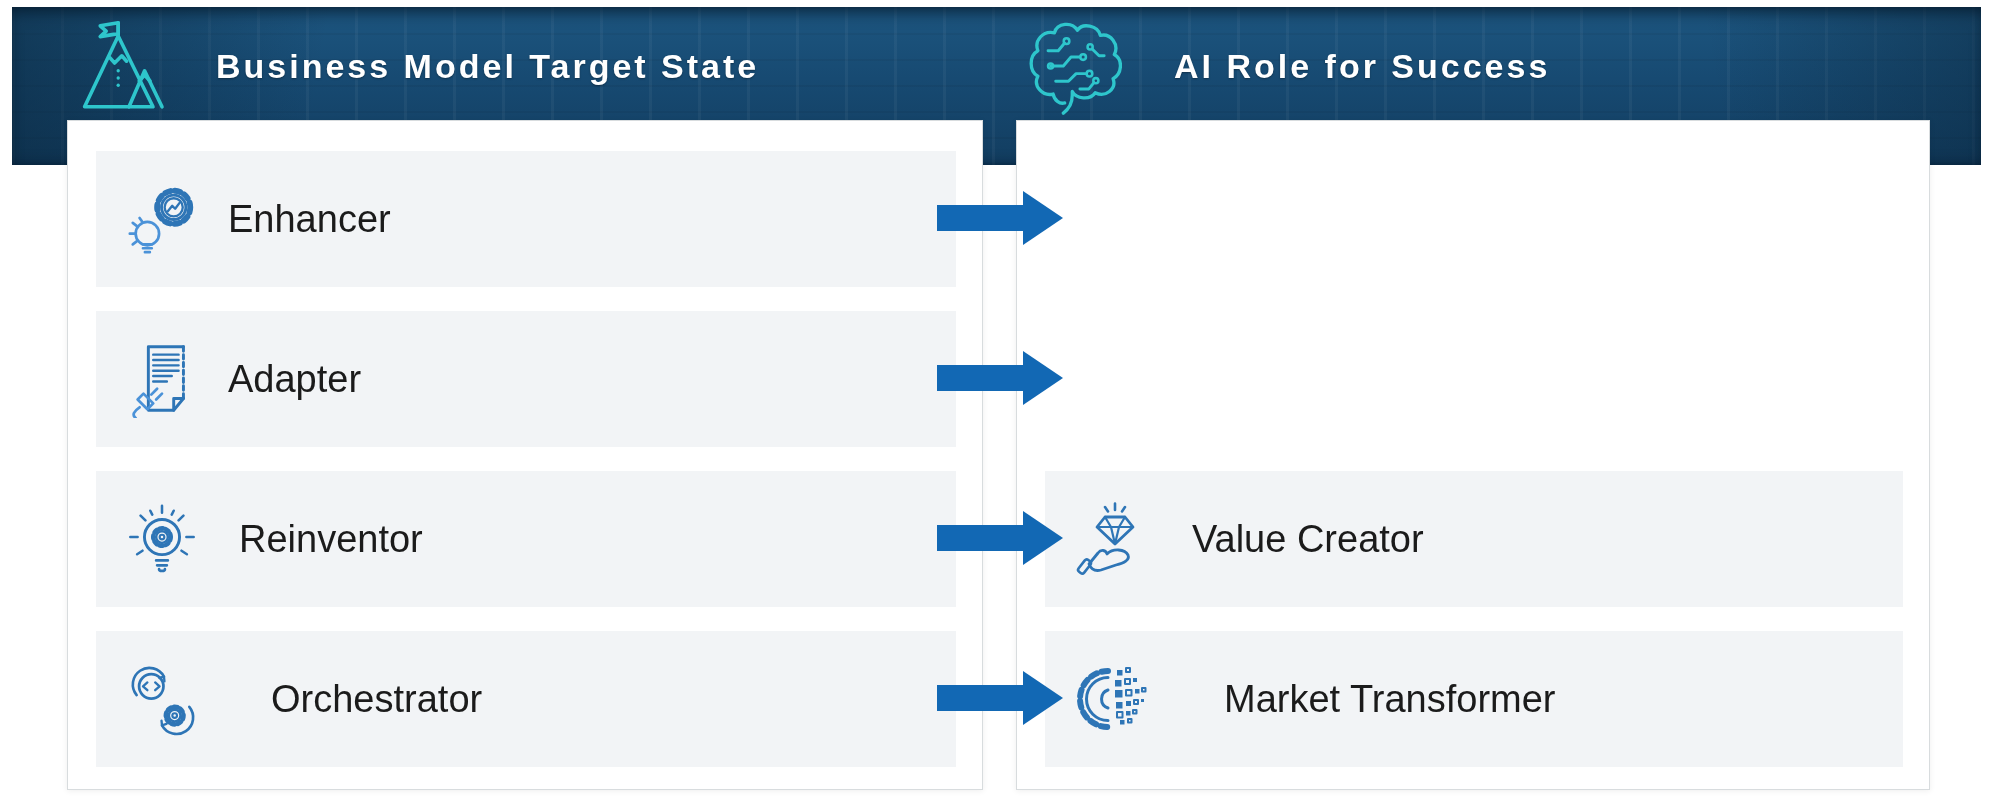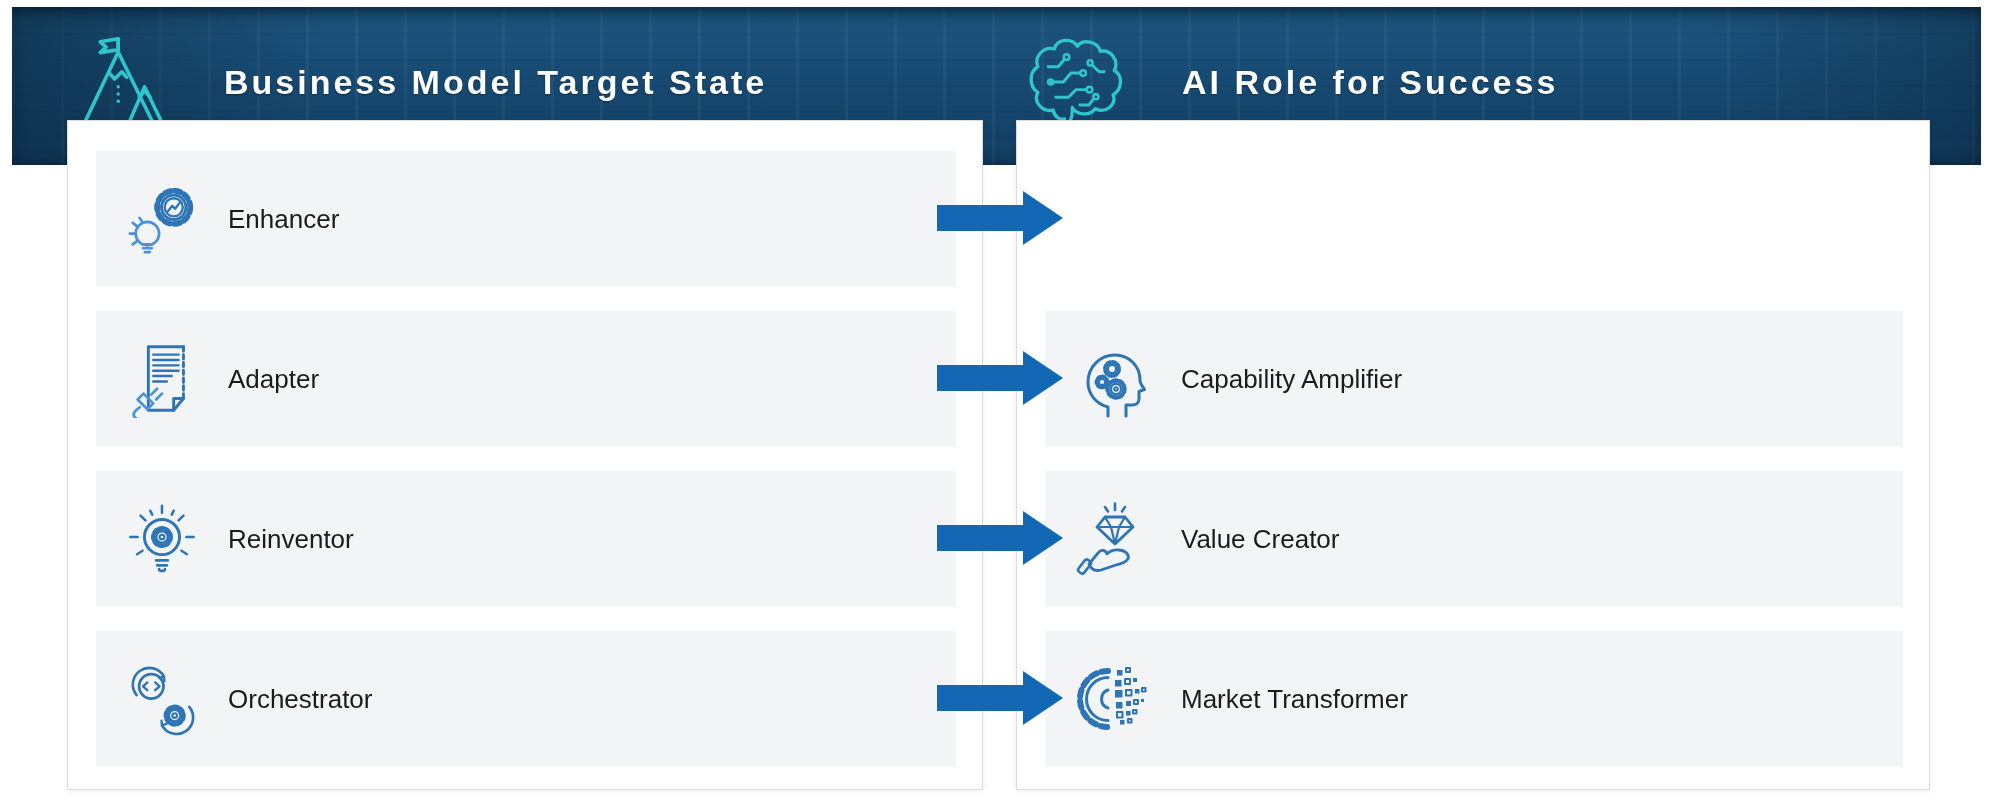--- a/index.html
+++ b/index.html
@@ -11,43 +11,43 @@
   .banner{
     position:absolute;left:12px;top:7px;width:1969px;height:158px;
     background:
       linear-gradient(100deg, rgba(10,38,60,.55) 0%, rgba(0,0,0,0) 16%),
       linear-gradient(260deg, rgba(10,38,60,.45) 0%, rgba(0,0,0,0) 14%),
       repeating-linear-gradient(90deg, rgba(255,255,255,.045) 0 3px, rgba(0,0,0,0) 3px 49px),
       repeating-linear-gradient(0deg, rgba(0,0,0,.05) 0 2px, rgba(0,0,0,0) 2px 26px),
       linear-gradient(180deg,#1d5680 0%,#174a72 45%,#123d60 100%);
     box-shadow: inset 0 10px 16px -6px rgba(4,22,40,.85), inset 0 -8px 14px -8px rgba(4,22,40,.6);
   }
-  .hdr-group{position:absolute;top:16px;height:118px;display:flex;align-items:center;gap:8px;}
+  .hdr-group{position:absolute;top:0;height:118px;display:flex;align-items:center;}
   .hdr-title{
     color:#ffffff;font-size:34px;font-weight:700;letter-spacing:3px;white-space:nowrap;
     text-shadow:0 1px 2px rgba(0,0,0,.35);
   }
   .hdr-icon{display:block;}
   
   .card{
     position:absolute;top:120px;height:670px;background:#ffffff;
     border:1px solid #d8dcde;box-shadow:0 1px 6px rgba(0,0,0,.07);
     box-sizing:border-box;
   }
   .card.left{left:67px;width:916px;}
   .card.right{left:1016px;width:914px;}
   .row{
     position:absolute;left:28px;height:136px;background:#f2f4f6;
     display:flex;align-items:center;padding-left:24px;box-sizing:border-box;
   }
   .card.left .row{width:860px;}
   .card.right .row{width:858px;left:28px;padding-left:28px;}
-  .row.r0{top:30px;} .row.r1{top:190px;} .row.r2{top:350px;} .row.r3{top:510px;}
+  .row.r0{top:30px;} .row.r1{top:190px;} .row.r2{top:350px;gap:11px;} .row.r3{top:510px;gap:43px;}
   .icn-box{width:84px;height:84px;display:flex;align-items:center;justify-content:center;flex:0 0 auto;}
-  .row-label{margin-left:24px;font-size:26px;color:#1b1b1b;white-space:nowrap;}
+  .row-label{margin-left:24px;font-size:38px;color:#1b1b1b;white-space:nowrap;}
   
   .arrow{position:absolute;left:937px;width:126px;height:54px;}
   .arrow .shaft{position:absolute;left:0;top:14px;width:87px;height:26px;background:#1268b4;}
   .arrow .head{
     position:absolute;left:86px;top:0;width:0;height:0;
     border-top:27px solid transparent;border-bottom:27px solid transparent;
     border-left:40px solid #1268b4;
   }
   .arrow.a0{top:191px;} .arrow.a1{top:351px;} .arrow.a2{top:511px;} .arrow.a3{top:671px;}
   svg{display:block;}
@@ -165,35 +165,20 @@
           <path d="M40 67 l-0.5 -4.8 M40 67 l4.6 -1.4" stroke-width="2.4"></path>
         </svg>
       </span>
       <span class="row-label">Orchestrator</span>
     </div>
   </div>
 
   <div class="card right">
 
 
-    <div class="row r1">
-      <span class="icn-box">
-        <svg width="80" height="80" viewBox="0 0 80 80" fill="none" stroke="#2E75B6" stroke-linecap="round" stroke-linejoin="round">
-          <path d="M33 77 V68 C21 65 13 55 13 43 C13 28 25 16 40 16 C54 16 65 27 65 41 C65 44.5 67 47 69.5 50.5 L64 52.5 V60 C64 64 61 66 57 66 H51 V77" stroke-width="3"></path>
-          <circle cx="37" cy="30" r="7" stroke-dasharray="3 2.6" stroke-width="4"></circle>
-          <circle cx="37" cy="30" r="4.2" stroke-width="2.4"></circle>
-          <circle cx="27" cy="43" r="5.6" stroke-dasharray="2.8 2.4" stroke-width="3.6"></circle>
-          <circle cx="27" cy="43" r="3.2" stroke-width="2.2"></circle>
-          <circle cx="41" cy="50" r="8.5" stroke-dasharray="3.4 2.8" stroke-width="4.4"></circle>
-          <circle cx="41" cy="50" r="5.2" stroke-width="2.6"></circle>
-          <circle cx="41" cy="50" r="1.8" stroke-width="2"></circle>
-        </svg>
-      </span>
-      <span class="row-label">Capability Amplifier</span>
-    </div>
 
     <div class="row r3">
       <span class="icn-box">
         <svg width="80" height="80" viewBox="0 0 80 80" fill="none" stroke="#2E75B6" stroke-linecap="round" stroke-linejoin="round">
           <path d="M33 12 A27.5 27.5 0 0 0 33 68" stroke-dasharray="6.5 5" stroke-width="6"></path>
           <path d="M33 18.5 A21.5 21.5 0 0 0 33 61.5" stroke-width="3"></path>
           <path d="M33 31 A9.5 9.5 0 0 0 33 49" stroke-width="3"></path>
           <g stroke-width="2">
             <rect x="42" y="11" width="5.5" height="5.5" fill="#2E75B6" stroke="none"></rect>
             <rect x="51" y="9" width="4" height="4"></rect>

